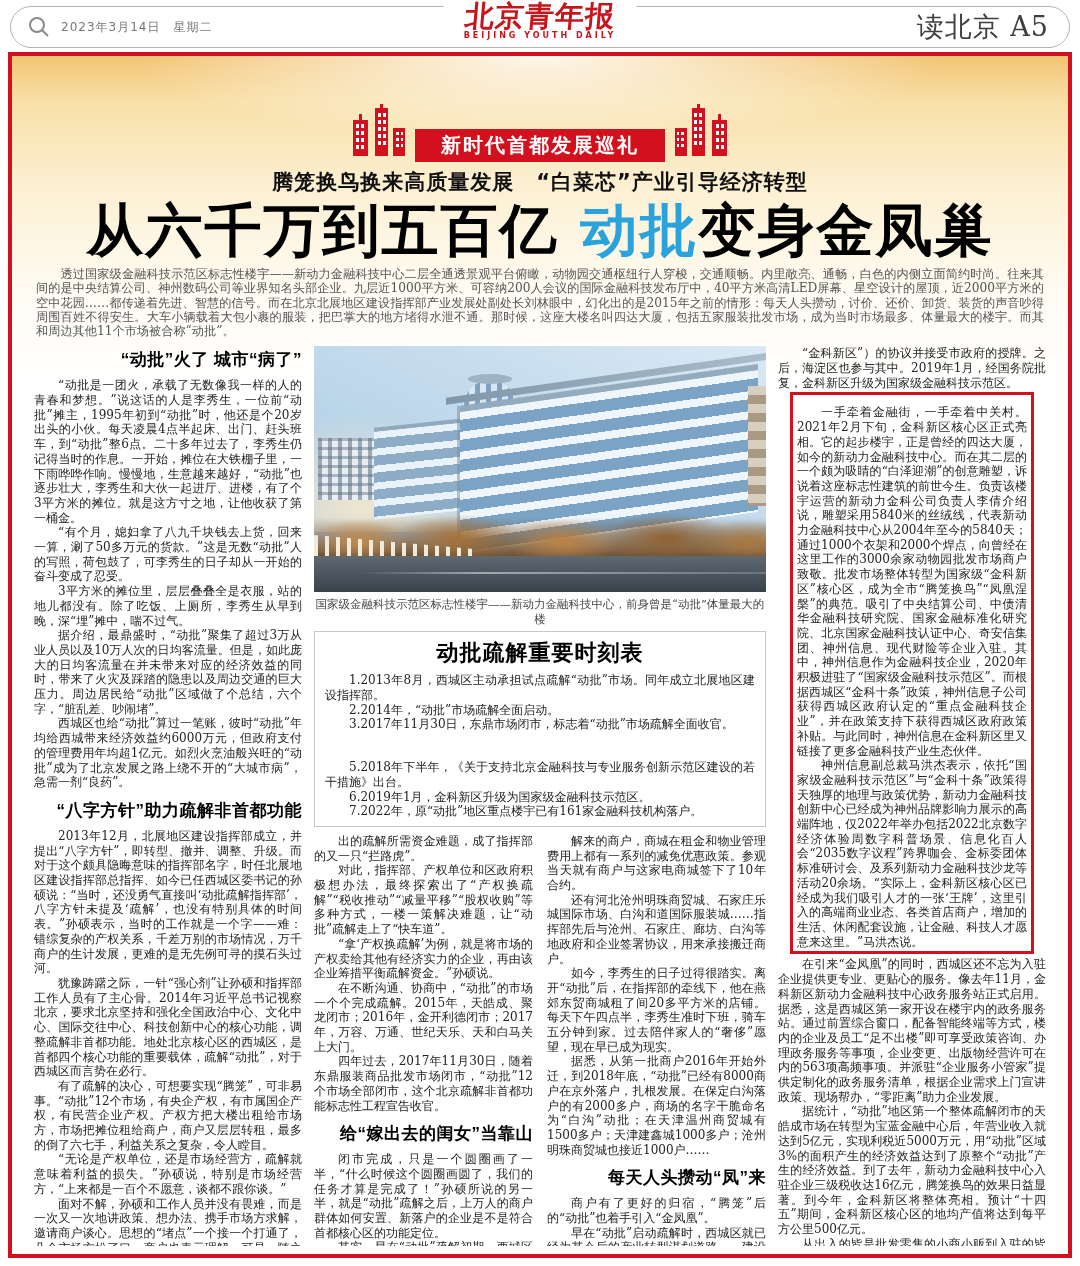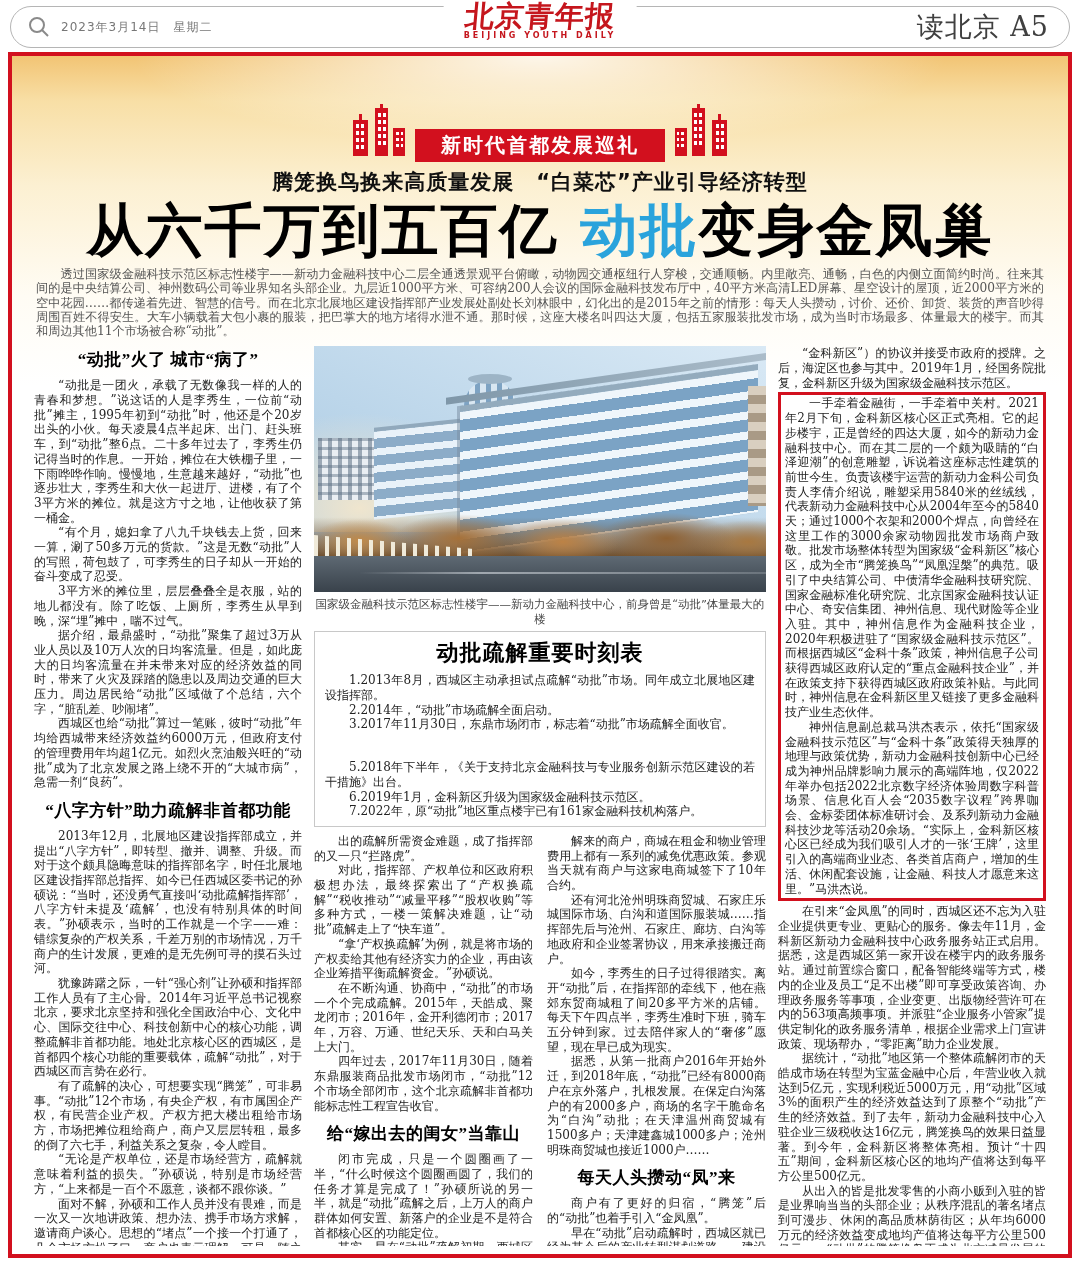--- a/index.html
+++ b/index.html
@@ -48,22 +48,22 @@
     line-height:14.2px; text-align:justify; text-indent:2em; margin:4px 2px 8px; }
 
   
   .columns { display:flex; gap:12px; height:900px; margin-top:4px; }
   .col { overflow:hidden; }
   .col-1 { width:268px; }
   .col-mid { width:452px; }
   .col-4 { flex:1; }
   .col p, .mid-col p { font-size:12px; line-height:14.7px; text-align:justify; text-indent:2em;
     color:#232323; font-family:"DejaVu Serif","Liberation Serif",serif; }
-  .col-heading { text-align:center; font-size:17px; font-weight:bold; color:#000;
-    font-family:Liberation Serif, serif; margin:9px 0 7px; letter-spacing:.5px; }
+  .col-heading { text-align:right; font-size:17px; font-weight:bold; color:#000;
+    font-family:Liberation Sans, sans-serif; margin:9px 0 7px; letter-spacing:.5px; }
   .col-heading.first { margin-top:2px; }
 
   
   .photo { position:relative; height:246px; overflow:hidden;
     background:linear-gradient(205deg,#d9e9f5 0%,#bcd6ea 55%,#a6c6e0 100%); }
   .ph-glow { position:absolute; left:-20px; bottom:60px; width:220px; height:120px;
     background:radial-gradient(ellipse at 30% 80%, rgba(255,235,200,.8), rgba(255,235,200,0) 70%); }
   .ph-bldg-far { position:absolute; left:4px; bottom:92px; width:86px; height:62px;
     background:
       repeating-linear-gradient(90deg, rgba(90,110,130,.55) 0 4px, rgba(0,0,0,0) 4px 10px),
@@ -110,21 +110,21 @@
     font-family:"DejaVu Serif","Liberation Serif",serif; margin:2px 0 5px; letter-spacing:1px; }
   .tl-cols { display:flex; gap:28px;flex-direction:column; }
   .tl-col { flex:1; }
   .tl-item { font-size:11.7px; line-height:14.4px; color:#333; text-align:justify; text-indent:1em;
     font-family:"DejaVu Serif","Liberation Serif",serif; }
 
   .mid-cols { display:flex; gap:14px; }
   .mid-col { flex:1; overflow:hidden; }
 
   
-  .redbox { border:3px solid #d2101e; padding:1px 4px 2px; margin:2px 0 3px; }
+  .redbox { border:3px solid #d2101e; padding:10px 4px 2px; margin:2px 12px 3px; }
 </style>
 </head>
 <body>
 
 <div class="page">
 
   <header class="topbar">
     <div class="topbar-left">
       <span class="search-icon">
         <svg width="24" height="24" viewBox="0 0 24 24">

